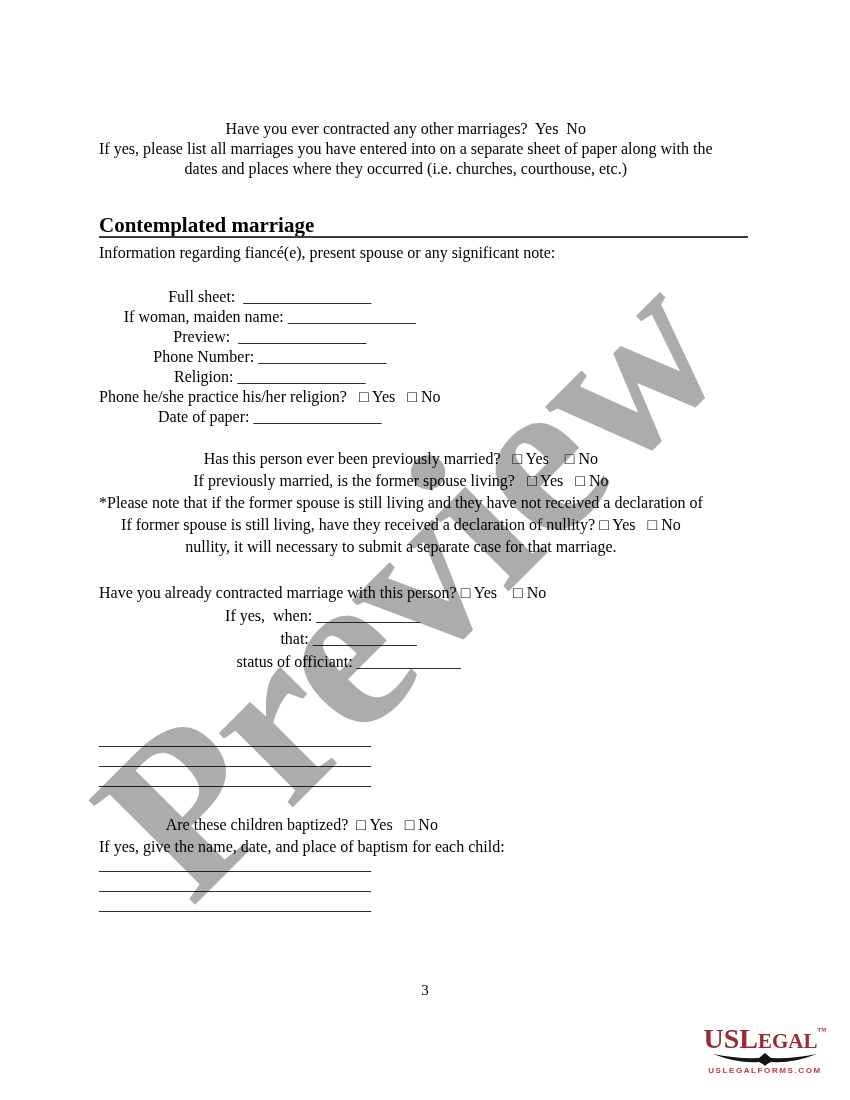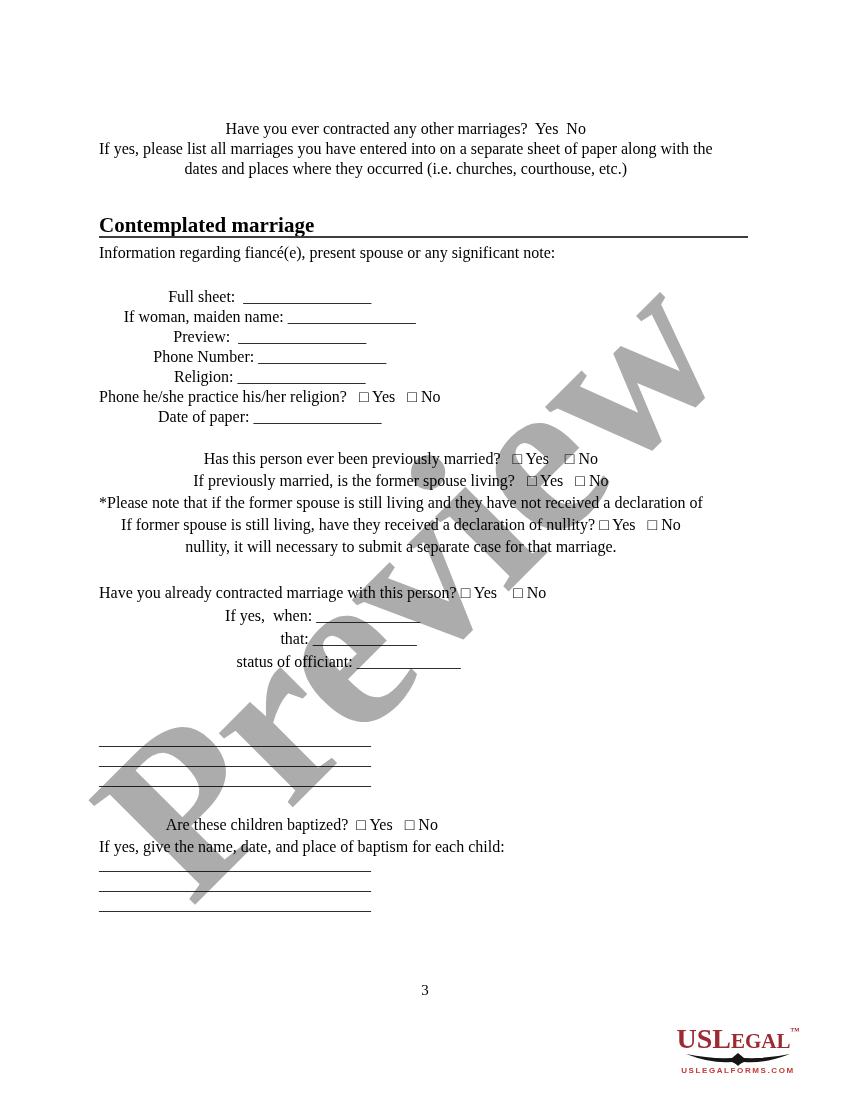--- a/index.html
+++ b/index.html
@@ -51,21 +51,21 @@
   .footer-page{
     position:absolute;
     left:0;top:982px;
     width:850px;
     text-align:center;
     font-size:15px;
     z-index:2;
   }
   .logo{
     position:absolute;
-    left:671px;top:1019px;
+    left:698px;top:1019px;
     width:134px;
     text-align:center;
     z-index:2;
   }
   .logo-brand{
     font-family:"Liberation Serif", serif;
     font-weight:bold;
     color:#9B2A33;
     line-height:24px;
     white-space:nowrap;

